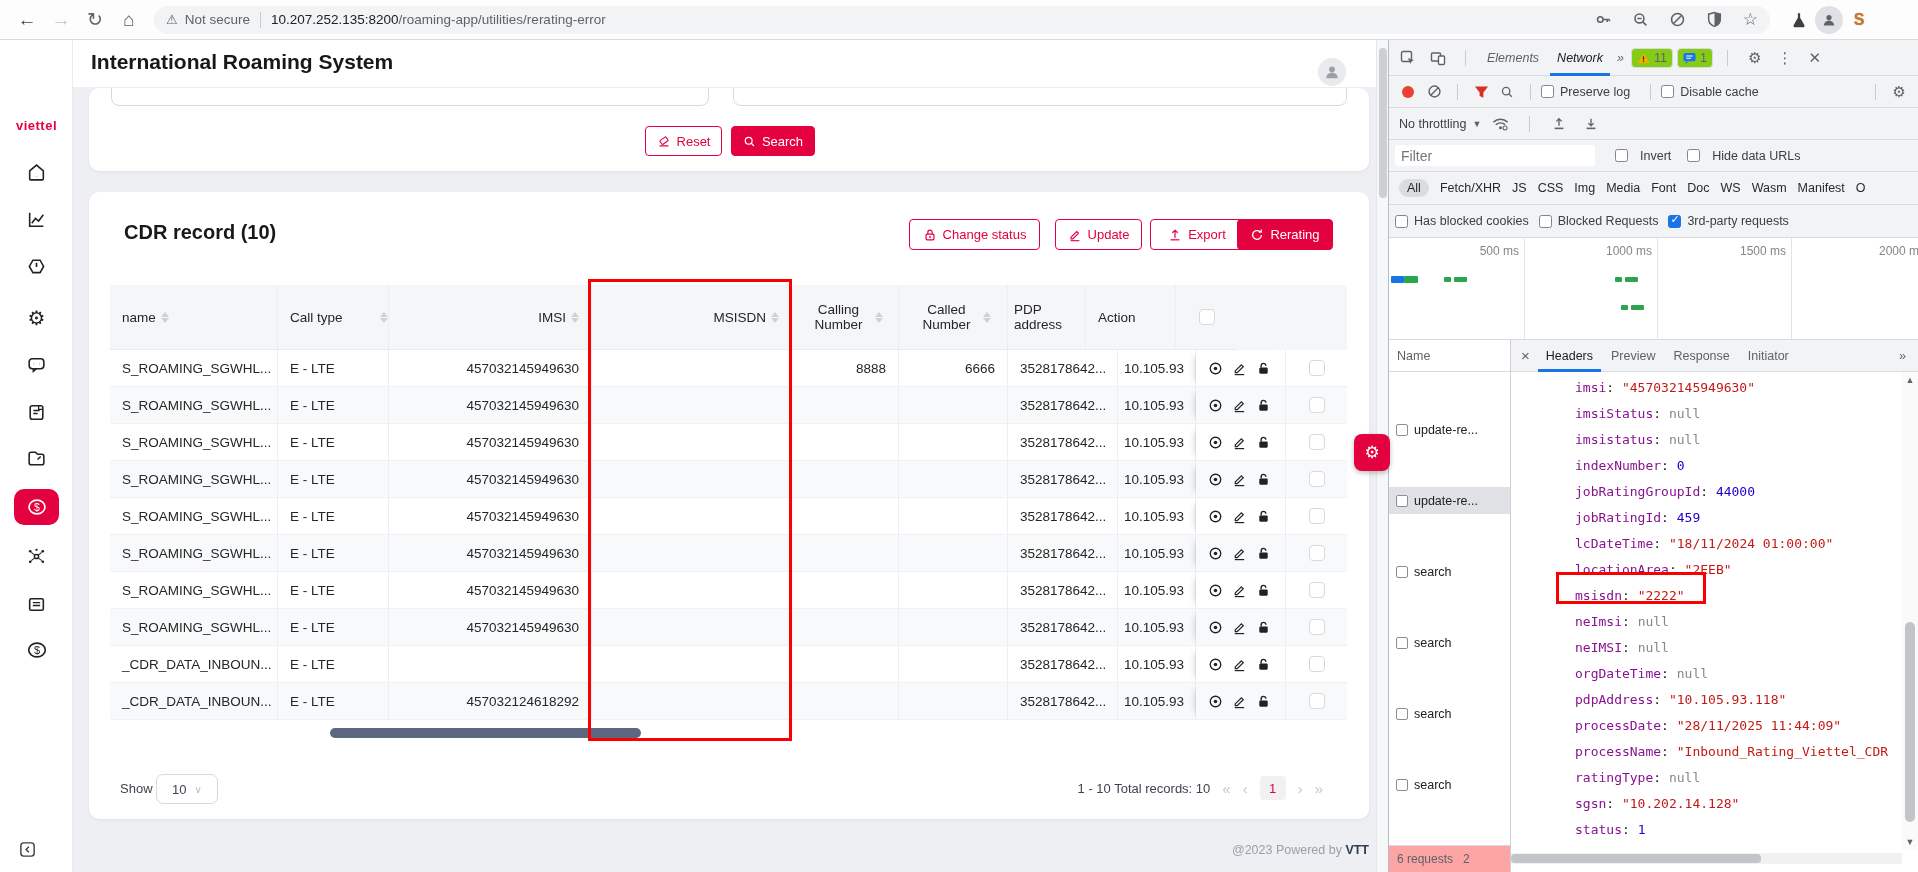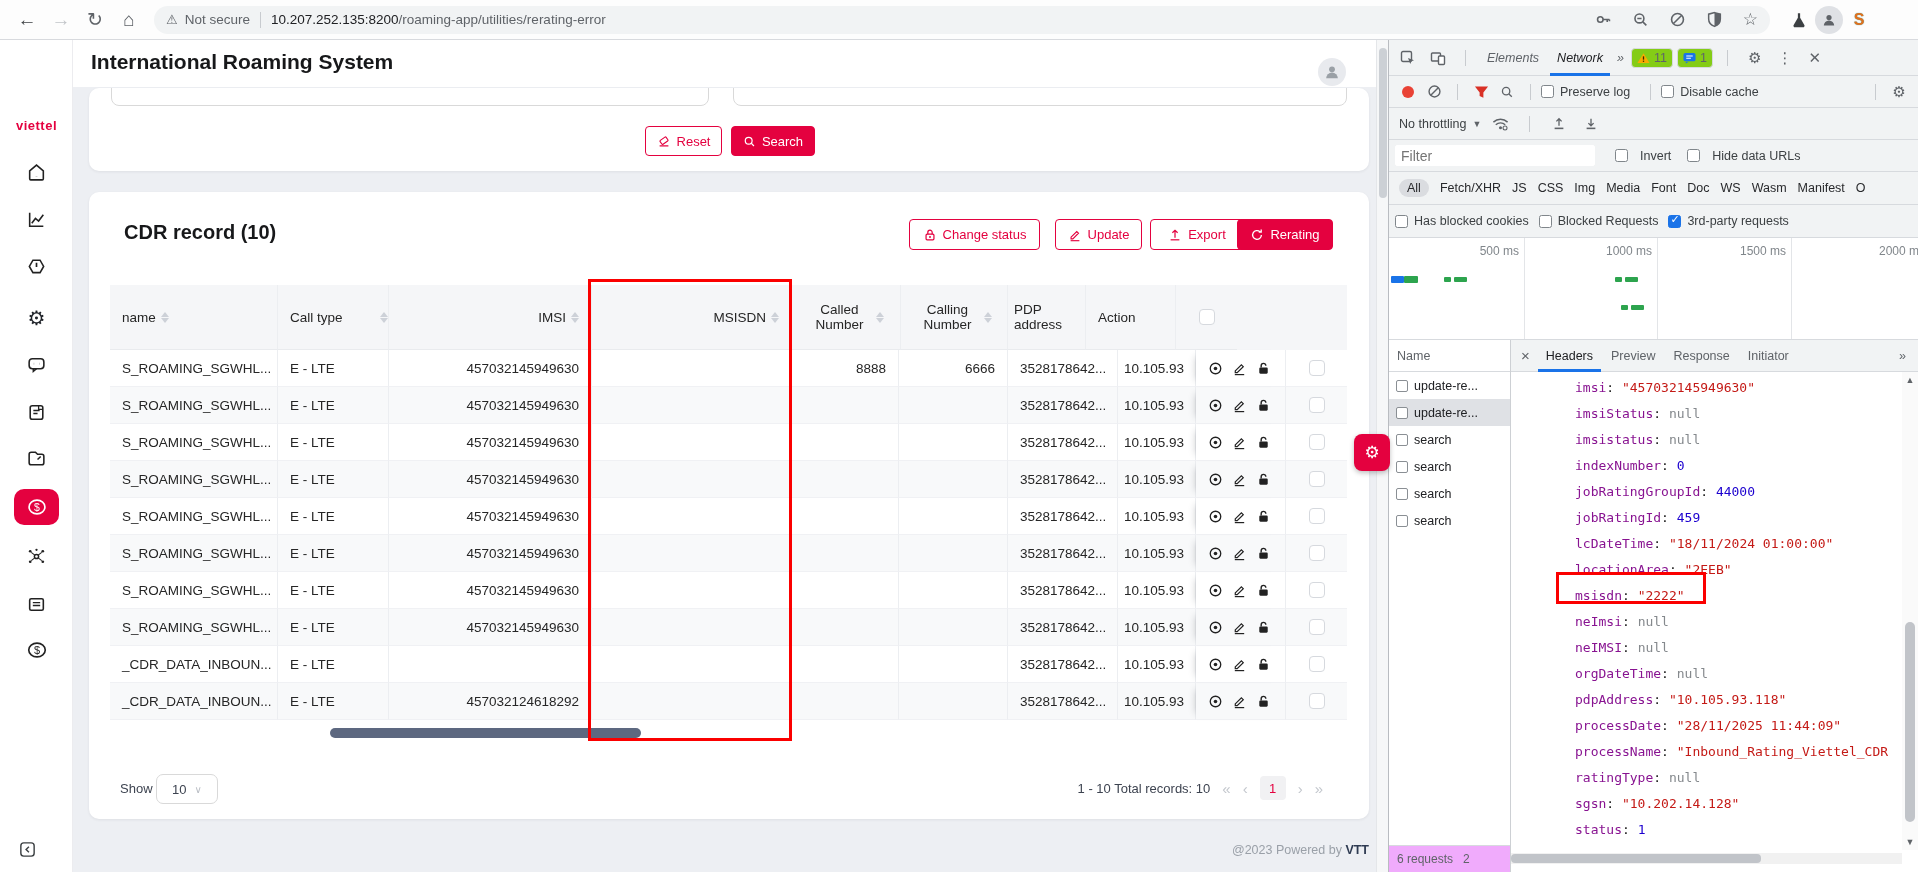--- a/index.html
+++ b/index.html
@@ -119,25 +119,25 @@
   .dt-timeline { position:relative; height:102px; background:#fff; border-bottom:1px solid #d7dade; overflow:hidden; }
   .tl-grid { position:absolute; top:0; bottom:0; width:1px; background:#e3e5e8; }
   .tl-label { position:absolute; top:6px; width:58px; text-align:right; color:#80868b; font-size:12px; }
   .tl-bar { position:absolute; height:5px; border-radius:1px; background:#2da44e; }
   .tl-bar.blue { background:#1a73e8; }
   .dt-split { display:flex; height:532px; }
   .dt-left { width:122px; border-right:1px solid #cdd0d4; display:flex; flex-direction:column; background:#fff; }
   .nm-head { height:32px; border-bottom:1px solid #d7dade; display:flex; align-items:center;
     padding:0 8px; color:#5f6368; background:#fff; }
   .req-row { height:27px; display:flex; align-items:center; gap:6px; padding:0 7px; color:#202124;
-    white-space:nowrap; overflow:hidden; }
+    white-space:nowrap; overflow:hidden;margin-top:44px; }
   .req-row.sel { background:#dfe1e5; }
   .reqcb { width:12px; height:12px; border:1.5px solid #8a8f94; border-radius:2px; background:#fff; flex:none; }
   .dt-left-fill { flex:1; background:#fff; }
-  .dt-status { height:27px; border-top:1px solid #d7dade; background:#f0abfc; display:flex;
+  .dt-status { height:27px; border-top:1px solid #d7dade; background:#fca5a5; display:flex;
     align-items:center; gap:10px; padding:0 8px; color:#5f6368; font-size:12px; }
   .dt-right { position:relative; flex:1; overflow:hidden; background:#fff; }
   .hd-tabs { height:32px; display:flex; align-items:center; background:#f1f3f4;
     border-bottom:1px solid #d7dade; padding:0 4px; gap:2px; }
   .hd-tab { padding:0 8px; height:32px; display:flex; align-items:center; color:#5f6368; }
   .hd-tab.active { color:#202124; box-shadow:inset 0 -3px 0 #1a73e8; }
   .kv-area { position:absolute; left:0; top:32px; right:16px; bottom:22px; overflow:hidden;
     font-family:"DejaVu Sans Mono", monospace; font-size:13px; }
   .kv { position:absolute; left:64px; white-space:nowrap; }
   .k { color:#881391; } .k:after { content:": "; color:#222; }
@@ -438,29 +438,29 @@
               <i class="dn"></i>
             </span>
           </div>
         <div class="cell c-msisdn">
             <span>MSISDN</span>
             <span class="sort">
               <i class="up"></i>
               <i class="dn"></i>
             </span>
           </div>
-        <div class="cell c-called">
-            <span style="white-space:normal;width:62px">Called Number</span>
+        <div class="cell c-calling">
+            <span style="white-space:normal;width:62px">Calling Number</span>
             <span class="sort">
               <i class="up"></i>
               <i class="dn"></i>
             </span>
           </div>
-        <div class="cell c-calling">
-            <span style="white-space:normal;width:62px">Calling Number</span>
+        <div class="cell c-called">
+            <span style="white-space:normal;width:62px">Called Number</span>
             <span class="sort">
               <i class="up"></i>
               <i class="dn"></i>
             </span>
           </div>
         <div class="cell c-pdp">
             <span style="white-space:normal;width:60px">PDP address</span>
           </div>
         <div class="cell c-action" style="box-shadow:none">
             <span>Action</span>

